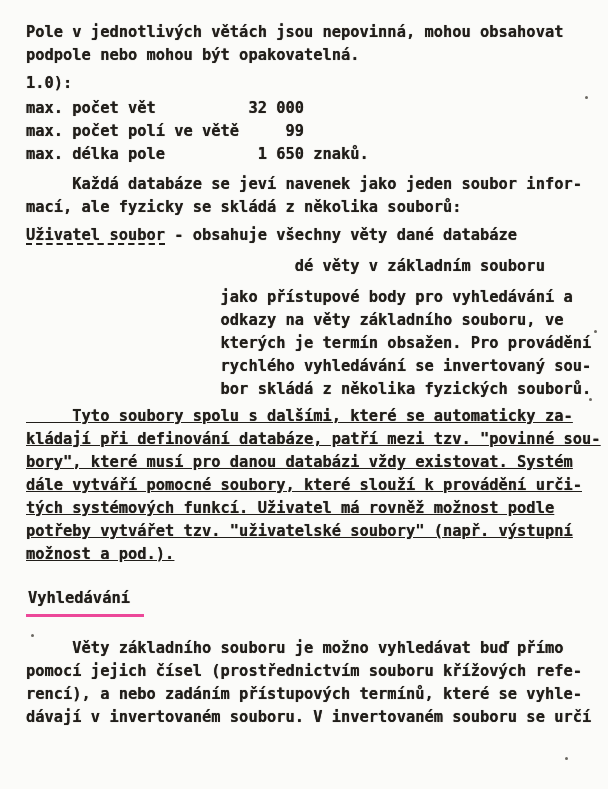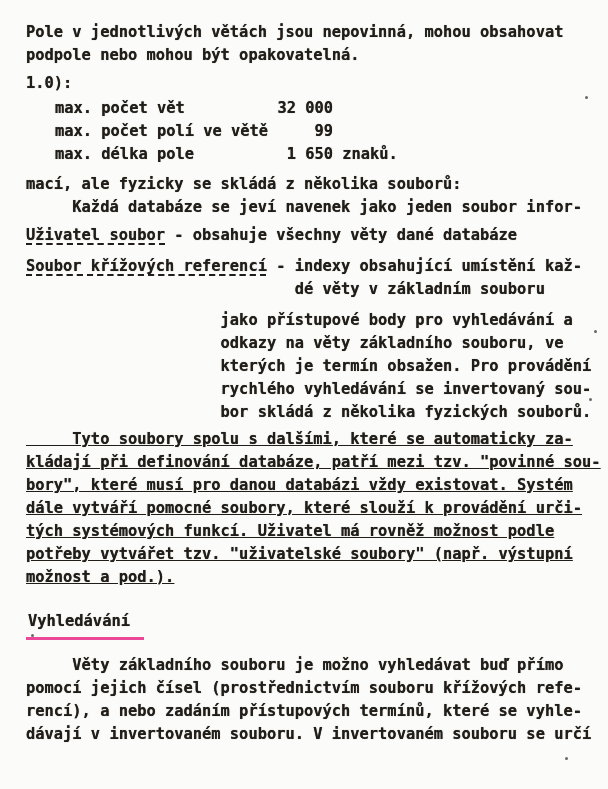--- a/index.html
+++ b/index.html
@@ -23,23 +23,23 @@
   
   .b-intro{margin-top:0;}
   .b-params-head{margin-top:5px;}
   .b-params{margin-top:2px;}
   .b-overview{margin-top:7px;}
   .b-def1{margin-top:5px;}
   .b-def2{margin-top:8px;}
   .b-def3{margin-top:8px;}
   .b-files{margin-top:4px;text-decoration:underline;}
   .b-heading{margin-top:21px;height:31px;}
-  .b-search{margin-top:13px;}
+  .b-search{margin-top:19px;}
   
-  .param-label{display:inline-block;width:24ch;margin-left:29px;}
+  .param-label{display:inline-block;width:24ch;}
   .param-value{display:inline-block;width:6ch;text-align:right;}
   
   .term{
     text-decoration-line:underline;
     text-decoration-style:dashed;
     text-decoration-thickness:2px;
     text-underline-offset:3px;
   }
   
   .heading-text{
@@ -67,30 +67,29 @@
     <div class="ln">1.0):</div>
   </div>
 
   <div class="b-params">
     <div class="ln"><span class="param-label">max. počet vět</span><span class="param-value">32 000</span><span></span></div>
     <div class="ln"><span class="param-label">max. počet polí ve větě</span><span class="param-value">99</span><span></span></div>
     <div class="ln"><span class="param-label">max. délka pole</span><span class="param-value">1 650</span><span> znaků.</span></div>
   </div>
 
   <div class="b-overview">
+    <div class="ln">     Každá databáze se jeví navenek jako jeden soubor infor-</div>
     <div class="ln">mací, ale fyzicky se skládá z několika souborů:</div>
-    <div class="ln">     Každá databáze se jeví navenek jako jeden soubor infor-</div>
   </div>
 
   <div class="b-def1">
     <div class="ln"><span class="term">Uživatel soubor</span><span> - obsahuje všechny věty dané databáze</span></div>
   </div>
 
   <div class="b-def2">
-    <div class="ln"><span class="term">Soubor křížových referencí</span><span> - indexy obsahující umístění kaž-</span></div>
     <div class="ln">                             dé věty v základním souboru</div>
   </div>
 
   <div class="b-def3">
     <div class="ln">                     jako přístupové body pro vyhledávání a</div>
     <div class="ln">                     odkazy na věty základního souboru, ve</div>
     <div class="ln">                     kterých je termín obsažen. Pro provádění</div>
     <div class="ln">                     rychlého vyhledávání se invertovaný sou-</div>
     <div class="ln">                     bor skládá z několika fyzických souborů.</div>
   </div>

